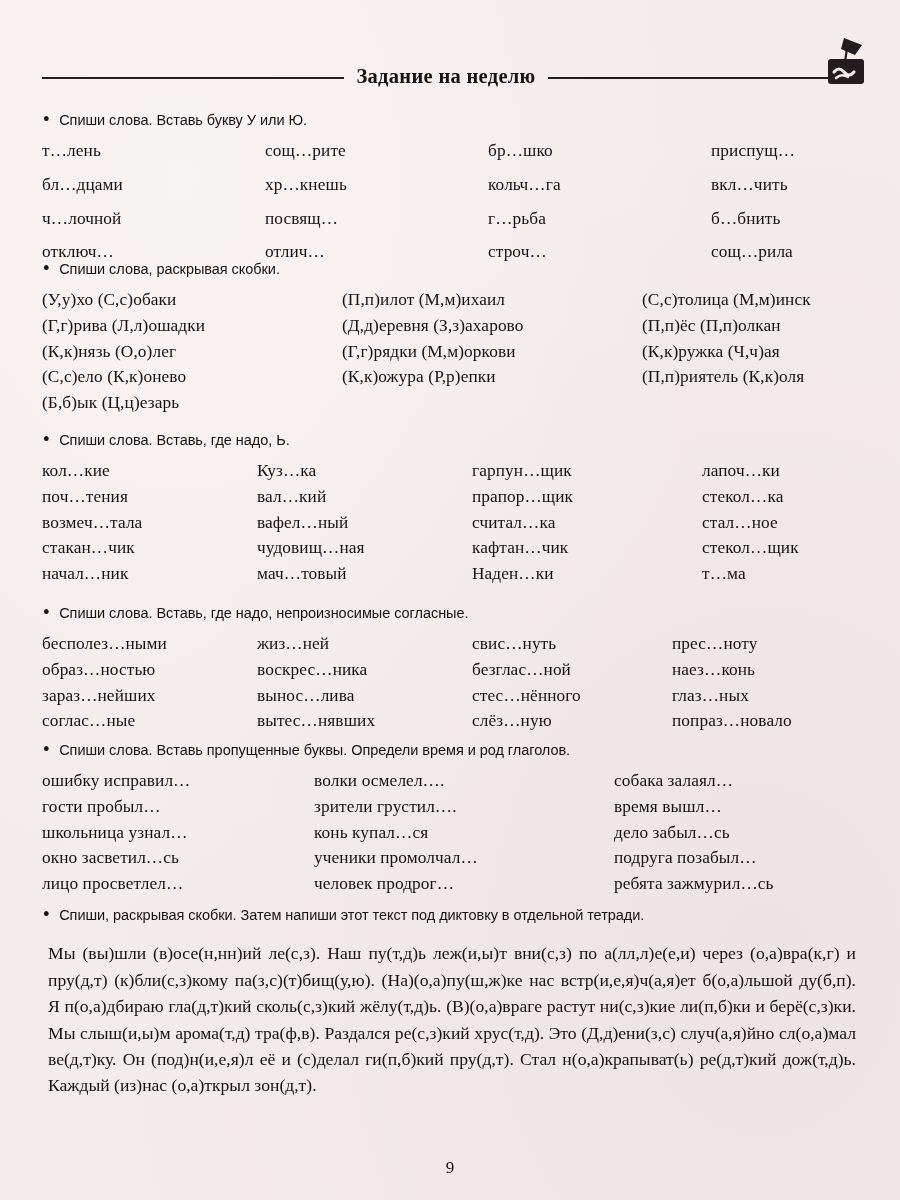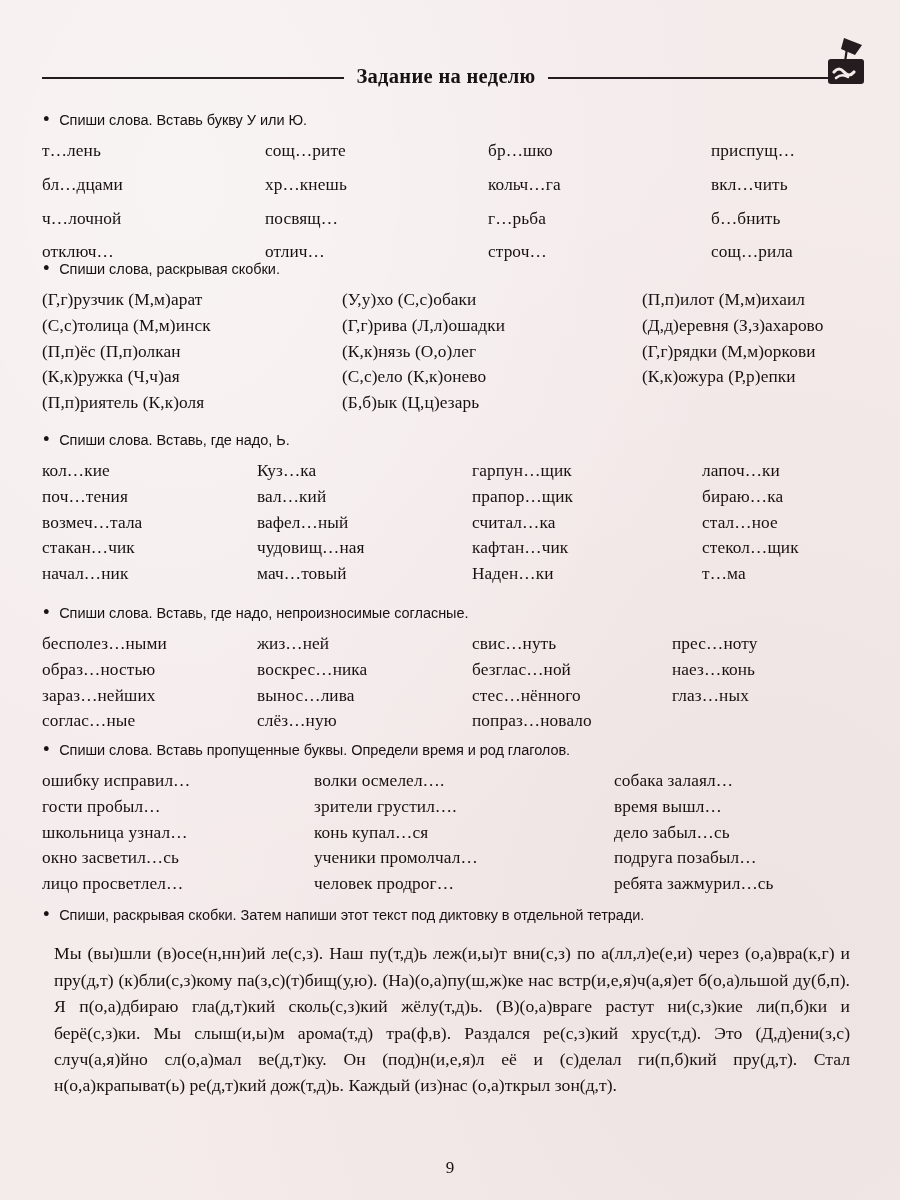--- a/index.html
+++ b/index.html
@@ -116,21 +116,21 @@
   .cols-5 { grid-template-columns: 272px 300px auto; }
 
   
   .dictation {
     font-family: "Liberation Serif", "DejaVu Serif", serif;
     font-size: 17.6px;
     line-height: 26.4px;
     text-align: justify;
     text-justify: inter-word;
     color: #17120f;
-    margin: 12px;
+    margin: 6px;
     hyphens: manual;
   }
 
   
   .page-number {
     position: absolute;
     left: 0;
     right: 0;
     top: 1158px;
     text-align: center;
@@ -181,21 +181,20 @@
       <span class="cell">сощ…рила</span>
     </div>
   </div>
 
   <div class="ex" style="top:259px">
     <p class="prompt">
       <span class="bullet"></span>
       <span class="ptext">Спиши слова, раскрывая скобки.</span>
     </p>
     <div class="grid cols-2">
-      <span class="cell">(Г,г)рузчик (М,м)арат</span>
       <span class="cell">(У,у)хо (С,с)обаки</span>
       <span class="cell">(П,п)илот (М,м)ихаил</span>
       <span class="cell">(С,с)толица (М,м)инск</span>
       <span class="cell">(Г,г)рива (Л,л)ошадки</span>
       <span class="cell">(Д,д)еревня (З,з)ахарово</span>
       <span class="cell">(П,п)ёс (П,п)олкан</span>
       <span class="cell">(К,к)нязь (О,о)лег</span>
       <span class="cell">(Г,г)рядки (М,м)оркови</span>
       <span class="cell">(К,к)ружка (Ч,ч)ая</span>
       <span class="cell">(С,с)ело (К,к)онево</span>
@@ -211,21 +210,21 @@
       <span class="ptext">Спиши слова. Вставь, где надо, Ь.</span>
     </p>
     <div class="grid cols-3">
       <span class="cell">кол…кие</span>
       <span class="cell">Куз…ка</span>
       <span class="cell">гарпун…щик</span>
       <span class="cell">лапоч…ки</span>
       <span class="cell">поч…тения</span>
       <span class="cell">вал…кий</span>
       <span class="cell">прапор…щик</span>
-      <span class="cell">бираю…ка</span>
+      <span class="cell">стекол…ка</span>
       <span class="cell">возмеч…тала</span>
       <span class="cell">вафел…ный</span>
       <span class="cell">считал…ка</span>
       <span class="cell">стал…ное</span>
       <span class="cell">стакан…чик</span>
       <span class="cell">чудовищ…ная</span>
       <span class="cell">кафтан…чик</span>
       <span class="cell">стекол…щик</span>
       <span class="cell">начал…ник</span>
       <span class="cell">мач…товый</span>
@@ -246,20 +245,21 @@
       <span class="cell">прес…ноту</span>
       <span class="cell">образ…ностью</span>
       <span class="cell">воскрес…ника</span>
       <span class="cell">безглас…ной</span>
       <span class="cell">наез…конь</span>
       <span class="cell">зараз…нейших</span>
       <span class="cell">вынос…лива</span>
       <span class="cell">стес…нённого</span>
       <span class="cell">глаз…ных</span>
       <span class="cell">соглас…ные</span>
+      <span class="cell">вытес…нявших</span>
       <span class="cell">слёз…ную</span>
       <span class="cell">попраз…новало</span>
     </div>
   </div>
 
   <div class="ex" style="top:740px">
     <p class="prompt">
       <span class="bullet"></span>
       <span class="ptext">Спиши слова. Вставь пропущенные буквы. Определи время и род глаголов.</span>
     </p>

